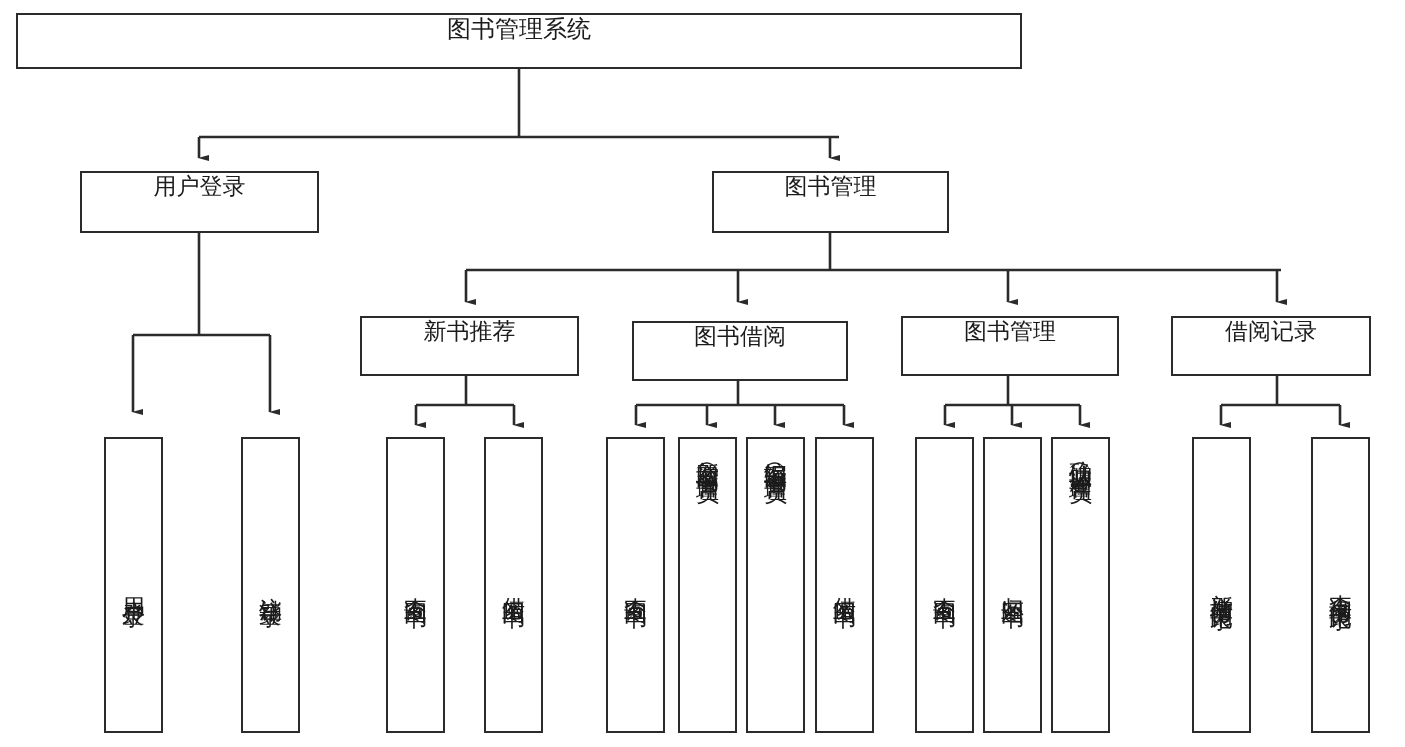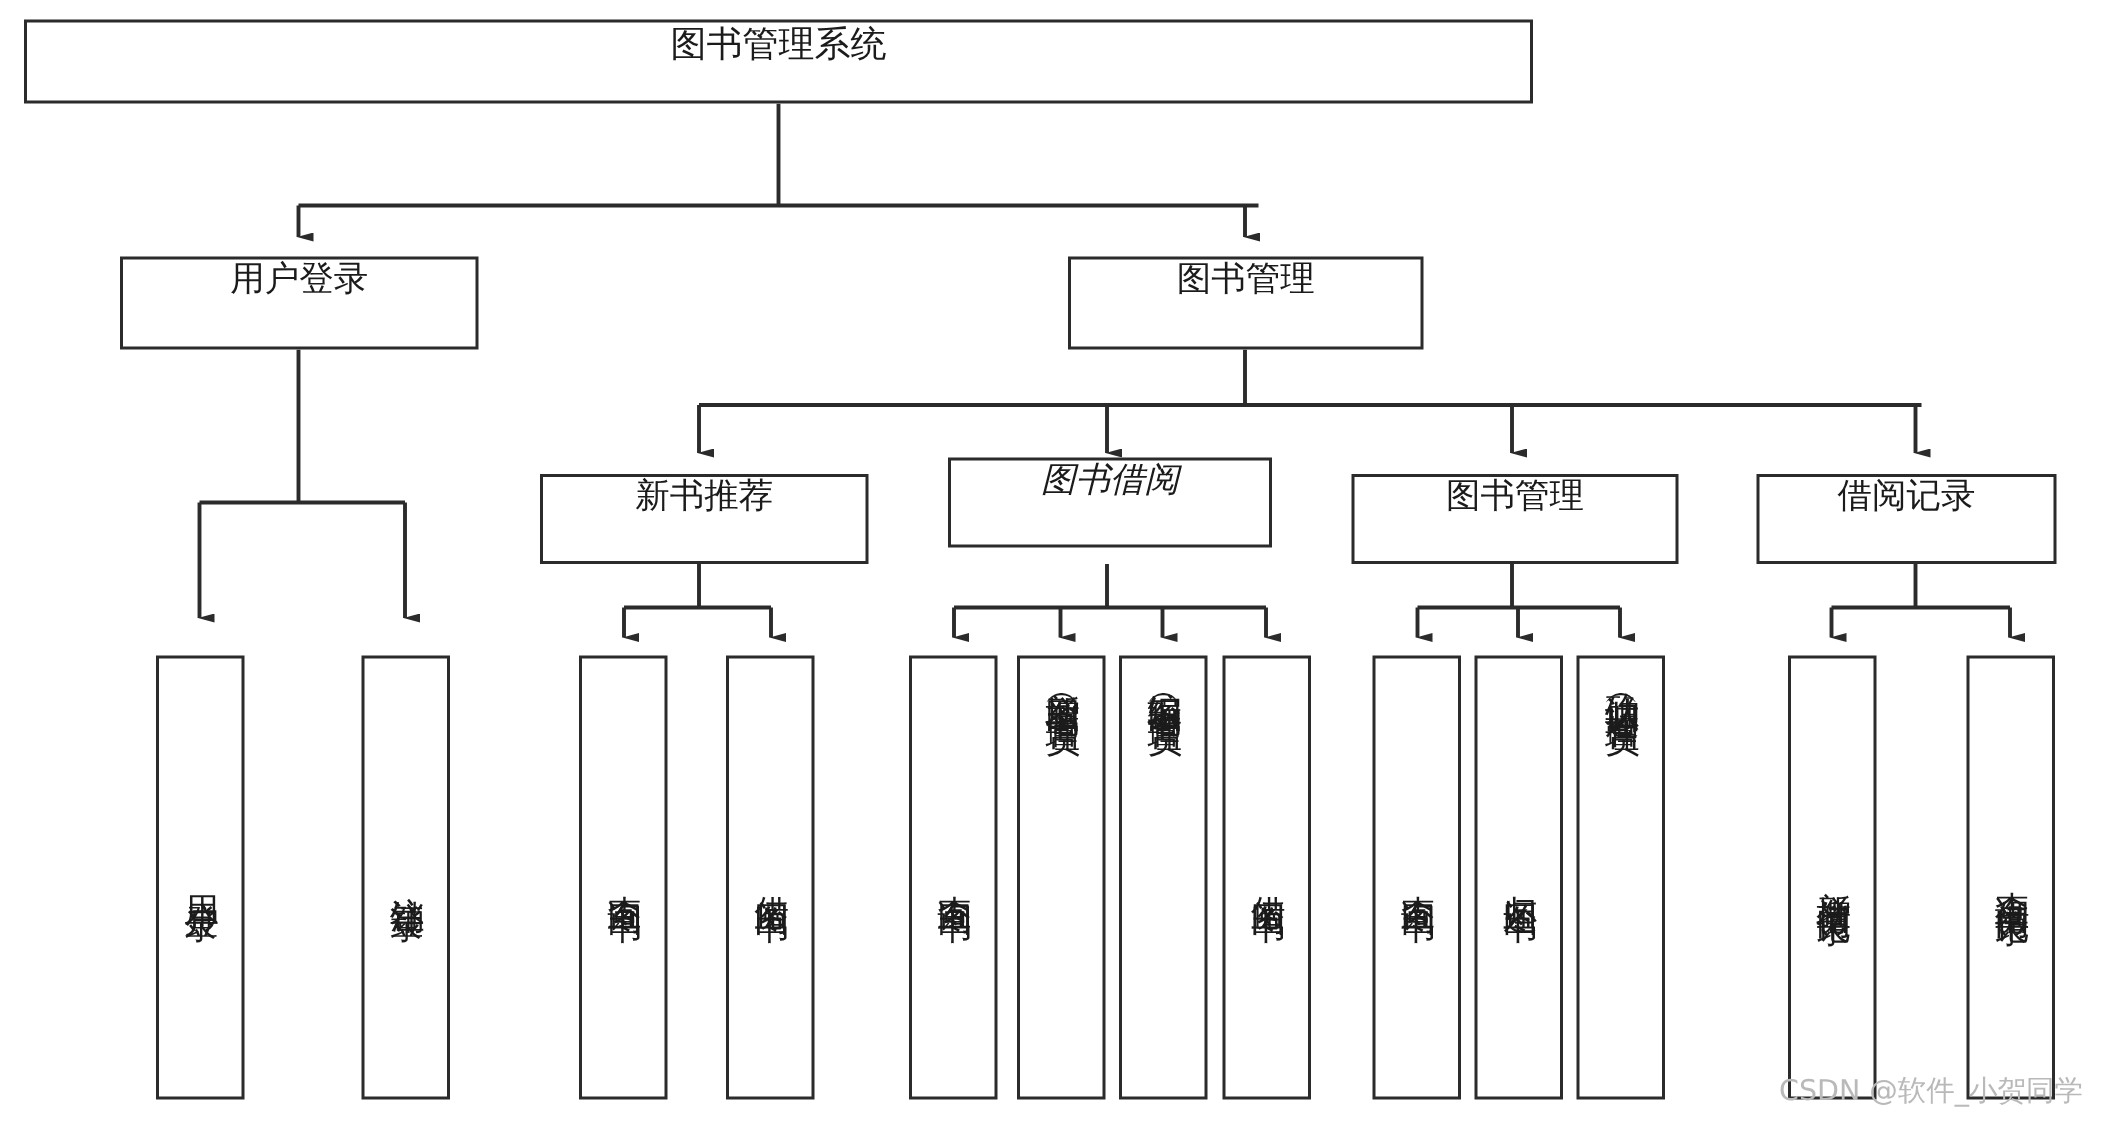--- a/index.html
+++ b/index.html
@@ -138,21 +138,21 @@
   <div class="node h" style="left:80px; top:171px; width:239px; height:62px;">
     <span class="label">用户登录</span>
   </div>
   <div class="node h" style="left:712px; top:171px; width:237px; height:62px;">
     <span class="label">图书管理</span>
   </div>
 
   <div class="node h" style="left:360px; top:316px; width:219px; height:60px;">
     <span class="label">新书推荐</span>
   </div>
-  <div class="node h" style="left:632px; top:305px; width:216px; height:60px;font-style:italic;">
+  <div class="node h" style="left:632px; top:321px; width:216px; height:60px;">
     <span class="label">图书借阅</span>
   </div>
   <div class="node h" style="left:901px; top:316px; width:218px; height:60px;">
     <span class="label">图书管理</span>
   </div>
   <div class="node h" style="left:1171px; top:316px; width:200px; height:60px;">
     <span class="label">借阅记录</span>
   </div>
 
   <div class="node v mid" style="left:104px; top:437px; width:59px; height:296px;">
@@ -192,15 +192,14 @@
     <span class="label">确认归还（管理员）</span>
   </div>
 
   <div class="node v mid" style="left:1192px; top:437px; width:59px; height:296px;">
     <span class="label">新增借阅记录</span>
   </div>
   <div class="node v mid" style="left:1311px; top:437px; width:59px; height:296px;">
     <span class="label">查询借阅记录</span>
   </div>
 
-  <div class="watermark">CSDN @软件_小贺同学</div>
 
 </div>
 
 </body></html>

